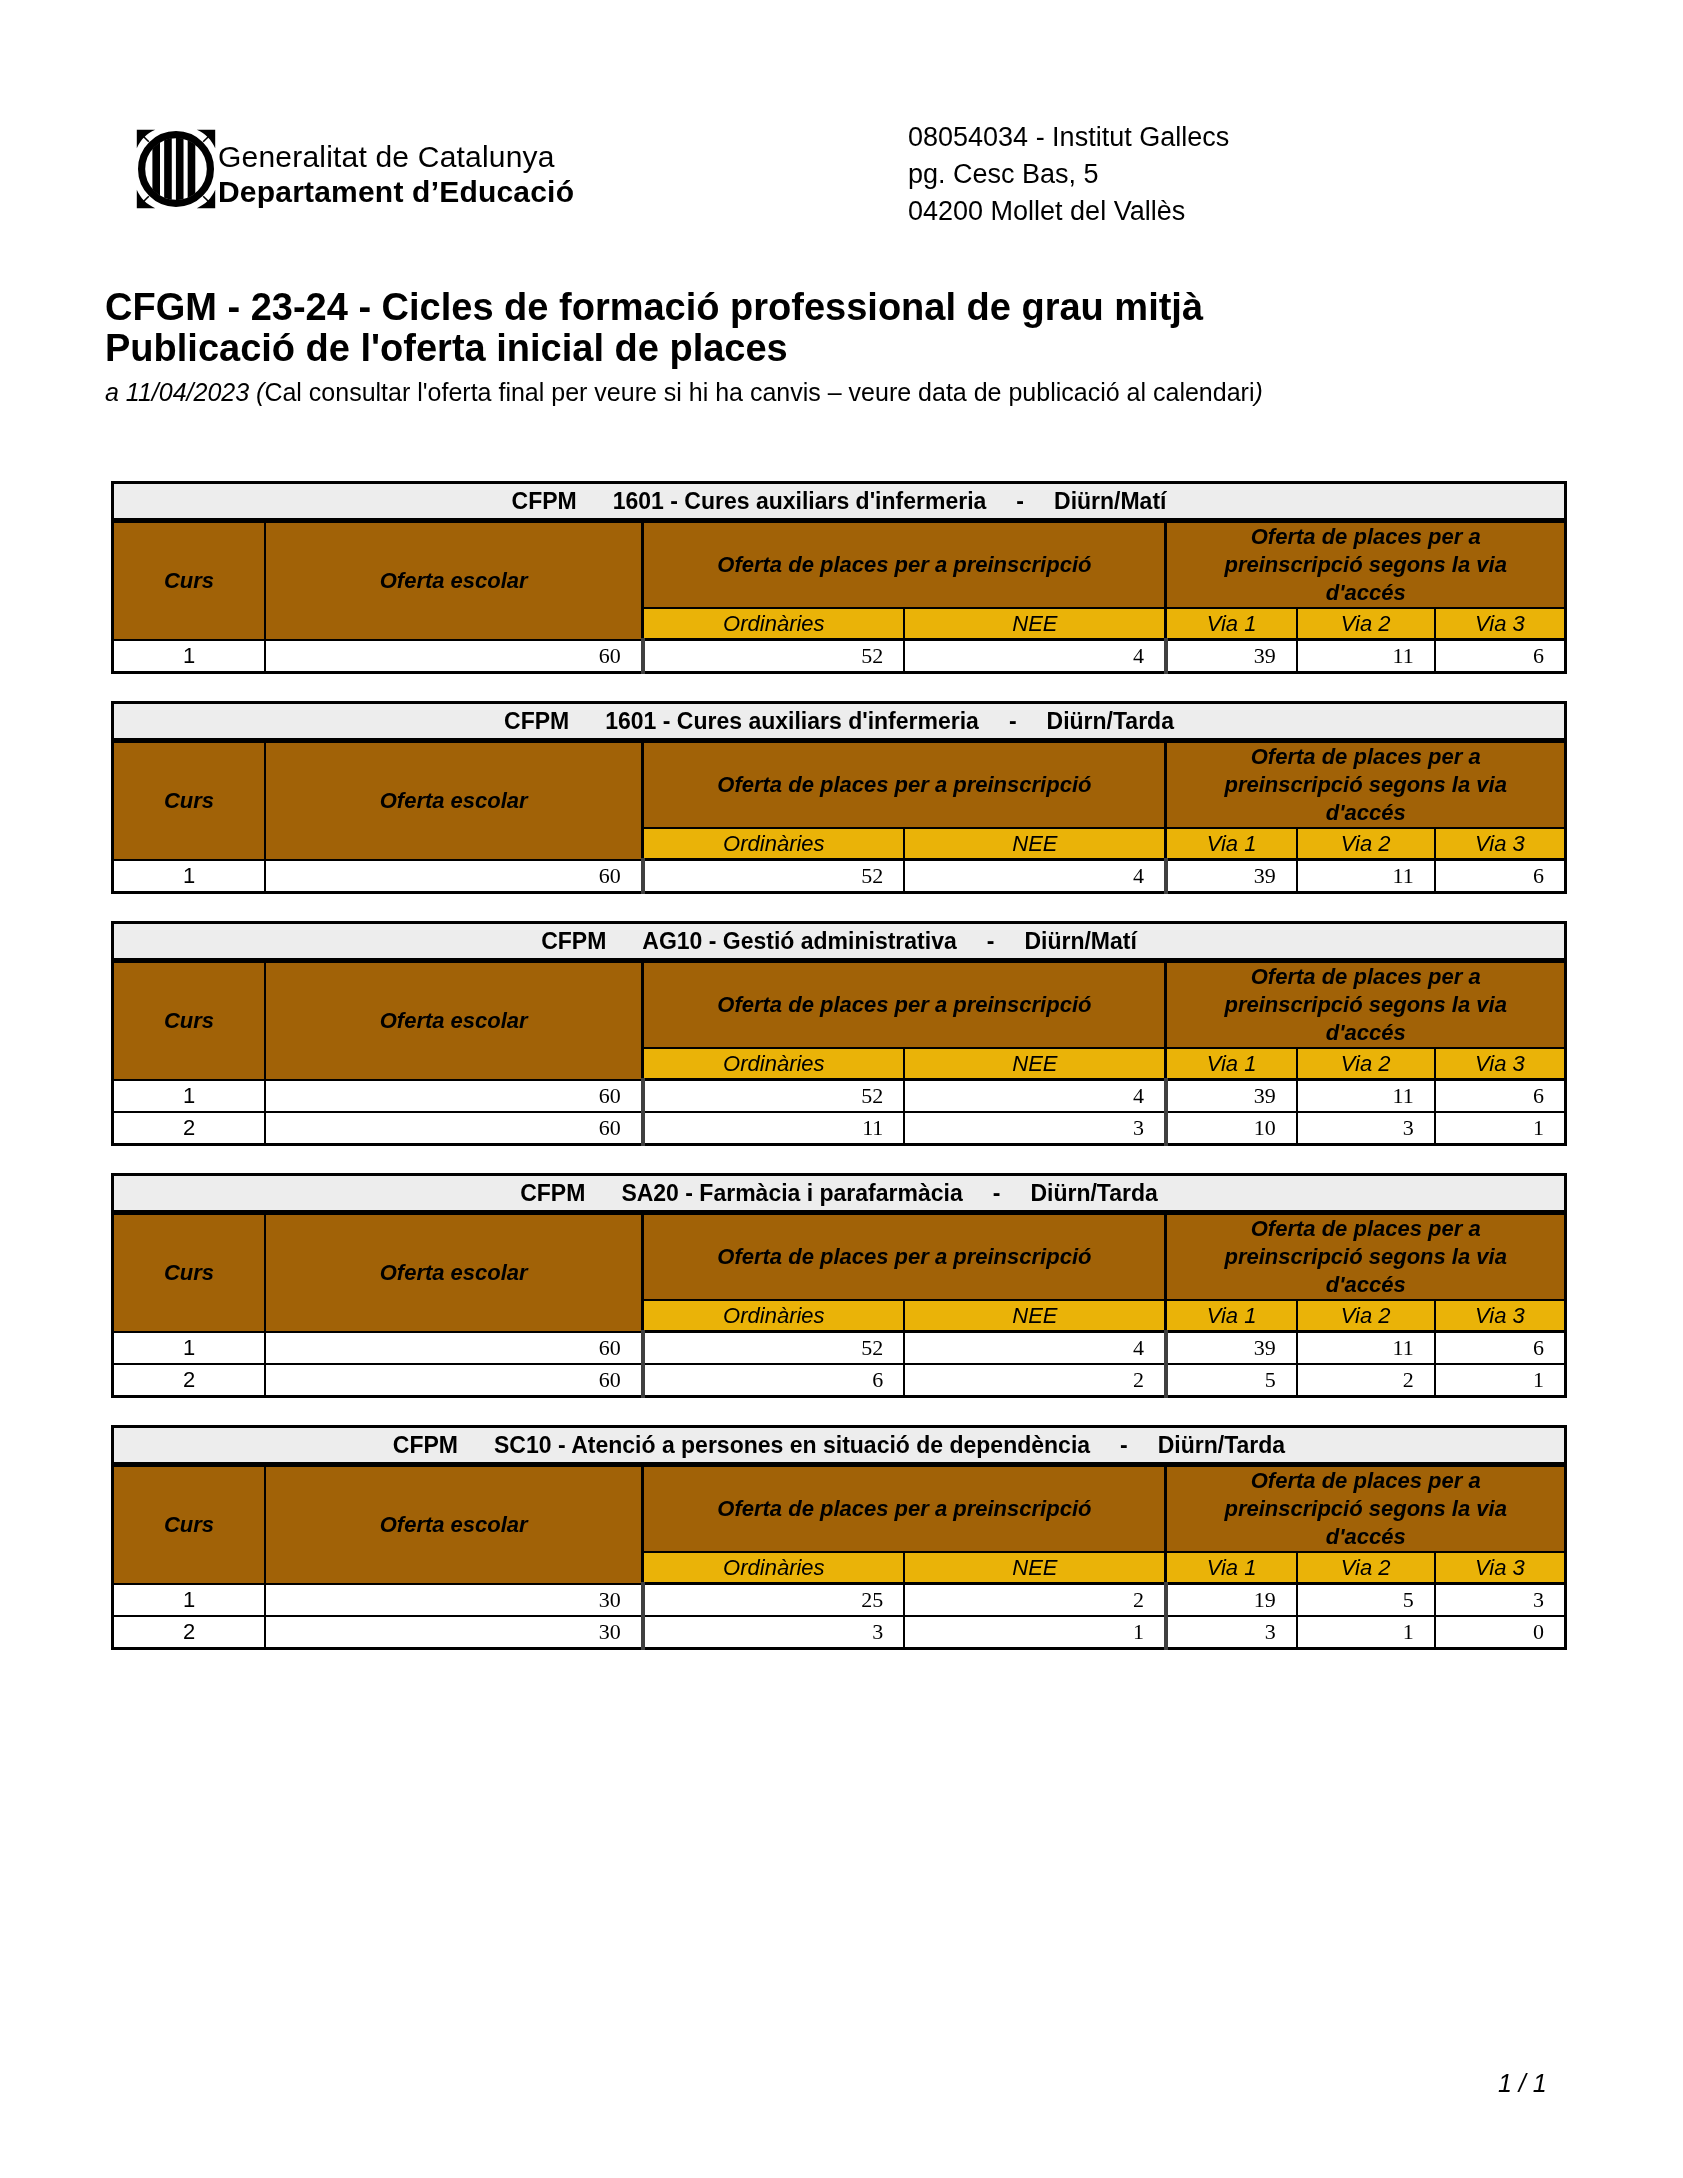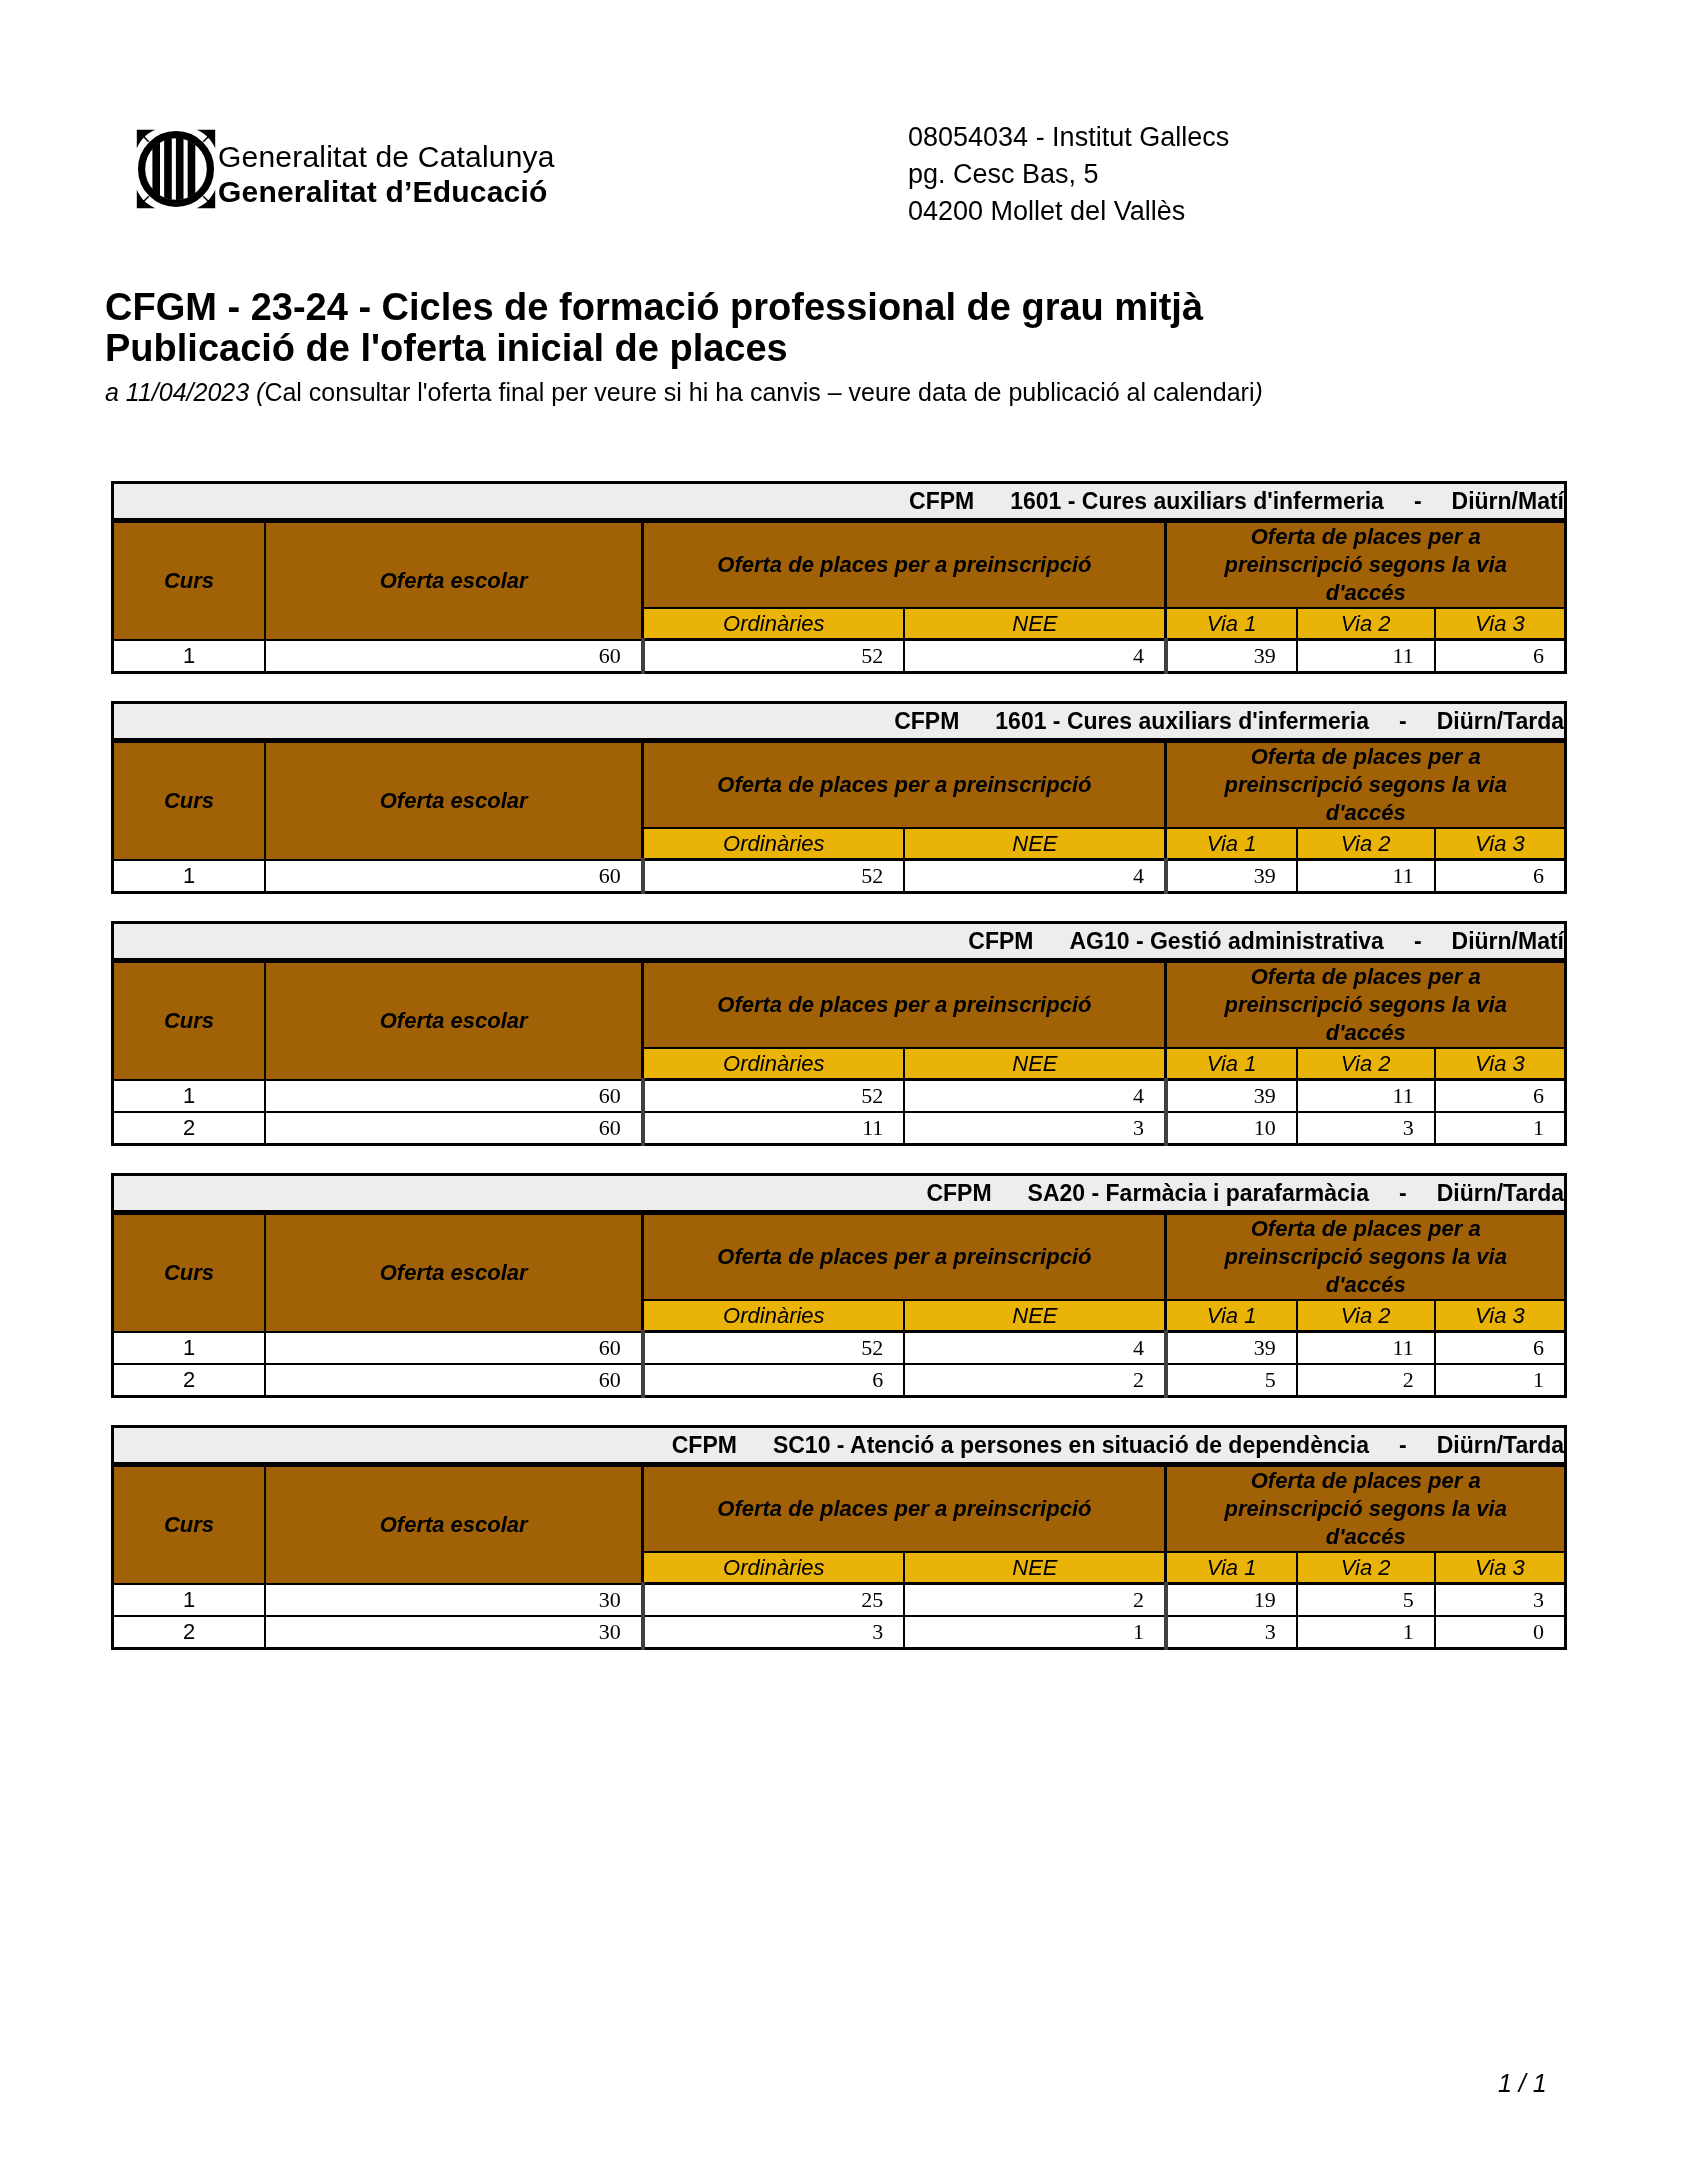--- a/index.html
+++ b/index.html
@@ -23,21 +23,21 @@
   .note .it{font-style:italic;}
   
   .tables{position:absolute;left:111px;top:481px;width:1456px;}
   table.offer-table{
     border-collapse:collapse;width:100%;table-layout:fixed;
     margin:0 0 27px 0;border:3px solid #000;
   }
   .offer-table th,.offer-table td{padding:0;overflow:hidden;white-space:nowrap;}
   .title-row th{
     background:#ededed;height:34px;font-size:23px;font-weight:bold;
-    text-align:right;vertical-align:middle;border-bottom:5px solid #000;
+    text-align:center;vertical-align:middle;border-bottom:5px solid #000;
   }
   .title-row .t-prog{margin-right:36px;}
   .title-row .t-dash{margin:0 30px;}
   .group-row th{
     background:#a16207;border:2px solid #000;font-size:22px;font-weight:bold;
     text-align:center;vertical-align:middle;height:83px;
     white-space:normal;line-height:28px;font-style:italic;
   }
   .group-row th.h-span{padding:0 30px;}
   .sub-row th{
@@ -80,21 +80,21 @@
     <g clip-path="url(#ringclip)">
       <rect x="20.5" y="0" width="9.5" height="100" fill="#000"></rect>
       <rect x="35.2" y="0" width="9.5" height="100" fill="#000"></rect>
       <rect x="49.9" y="0" width="9.5" height="100" fill="#000"></rect>
       <rect x="64.6" y="0" width="9.5" height="100" fill="#000"></rect>
     </g>
   </svg>
 
   <div class="org">
     <div>Generalitat de Catalunya</div>
-    <div class="l2">Generalitat d’Educació</div>
+    <div class="l2">Departament d’Educació</div>
   </div>
 
   <div class="inst">
     <div>08054034 - Institut Gallecs</div>
     <div>pg. Cesc Bas, 5</div>
     <div>04200 Mollet del Vallès</div>
   </div>
 
   <div class="doc-titles">
     <h1>CFGM - 23-24 - Cicles de formació professional de grau mitjà</h1>

